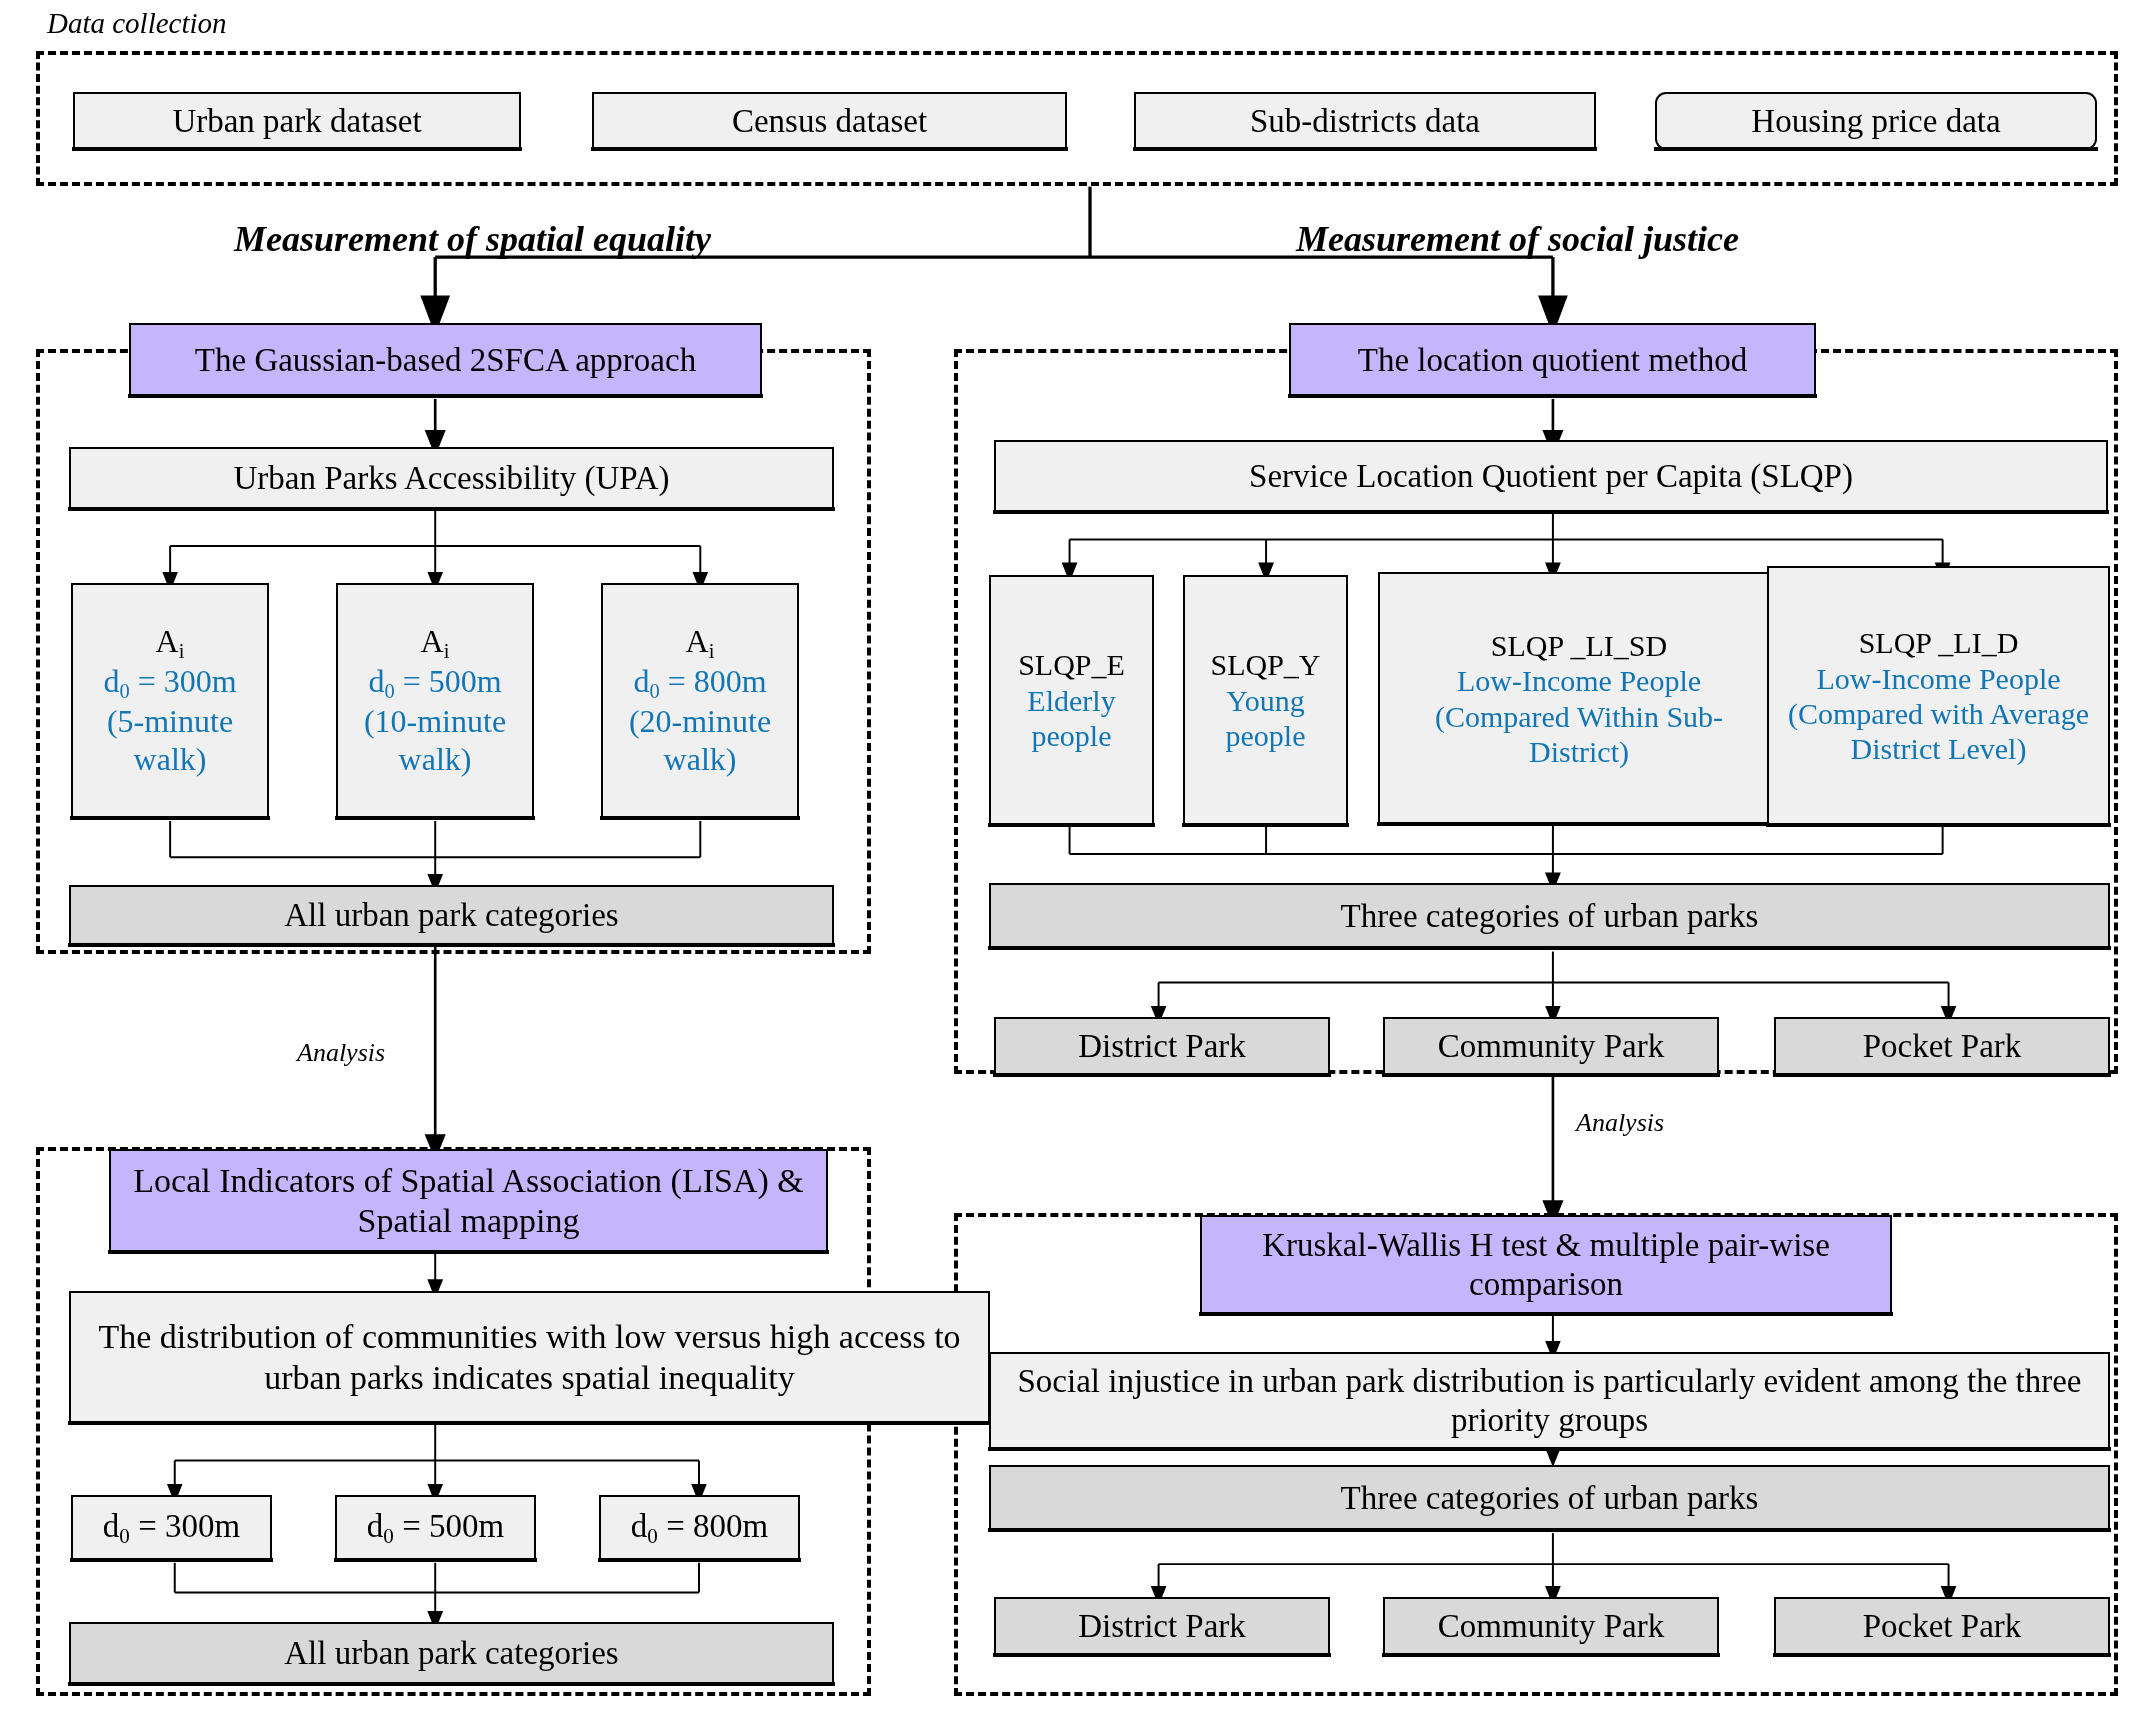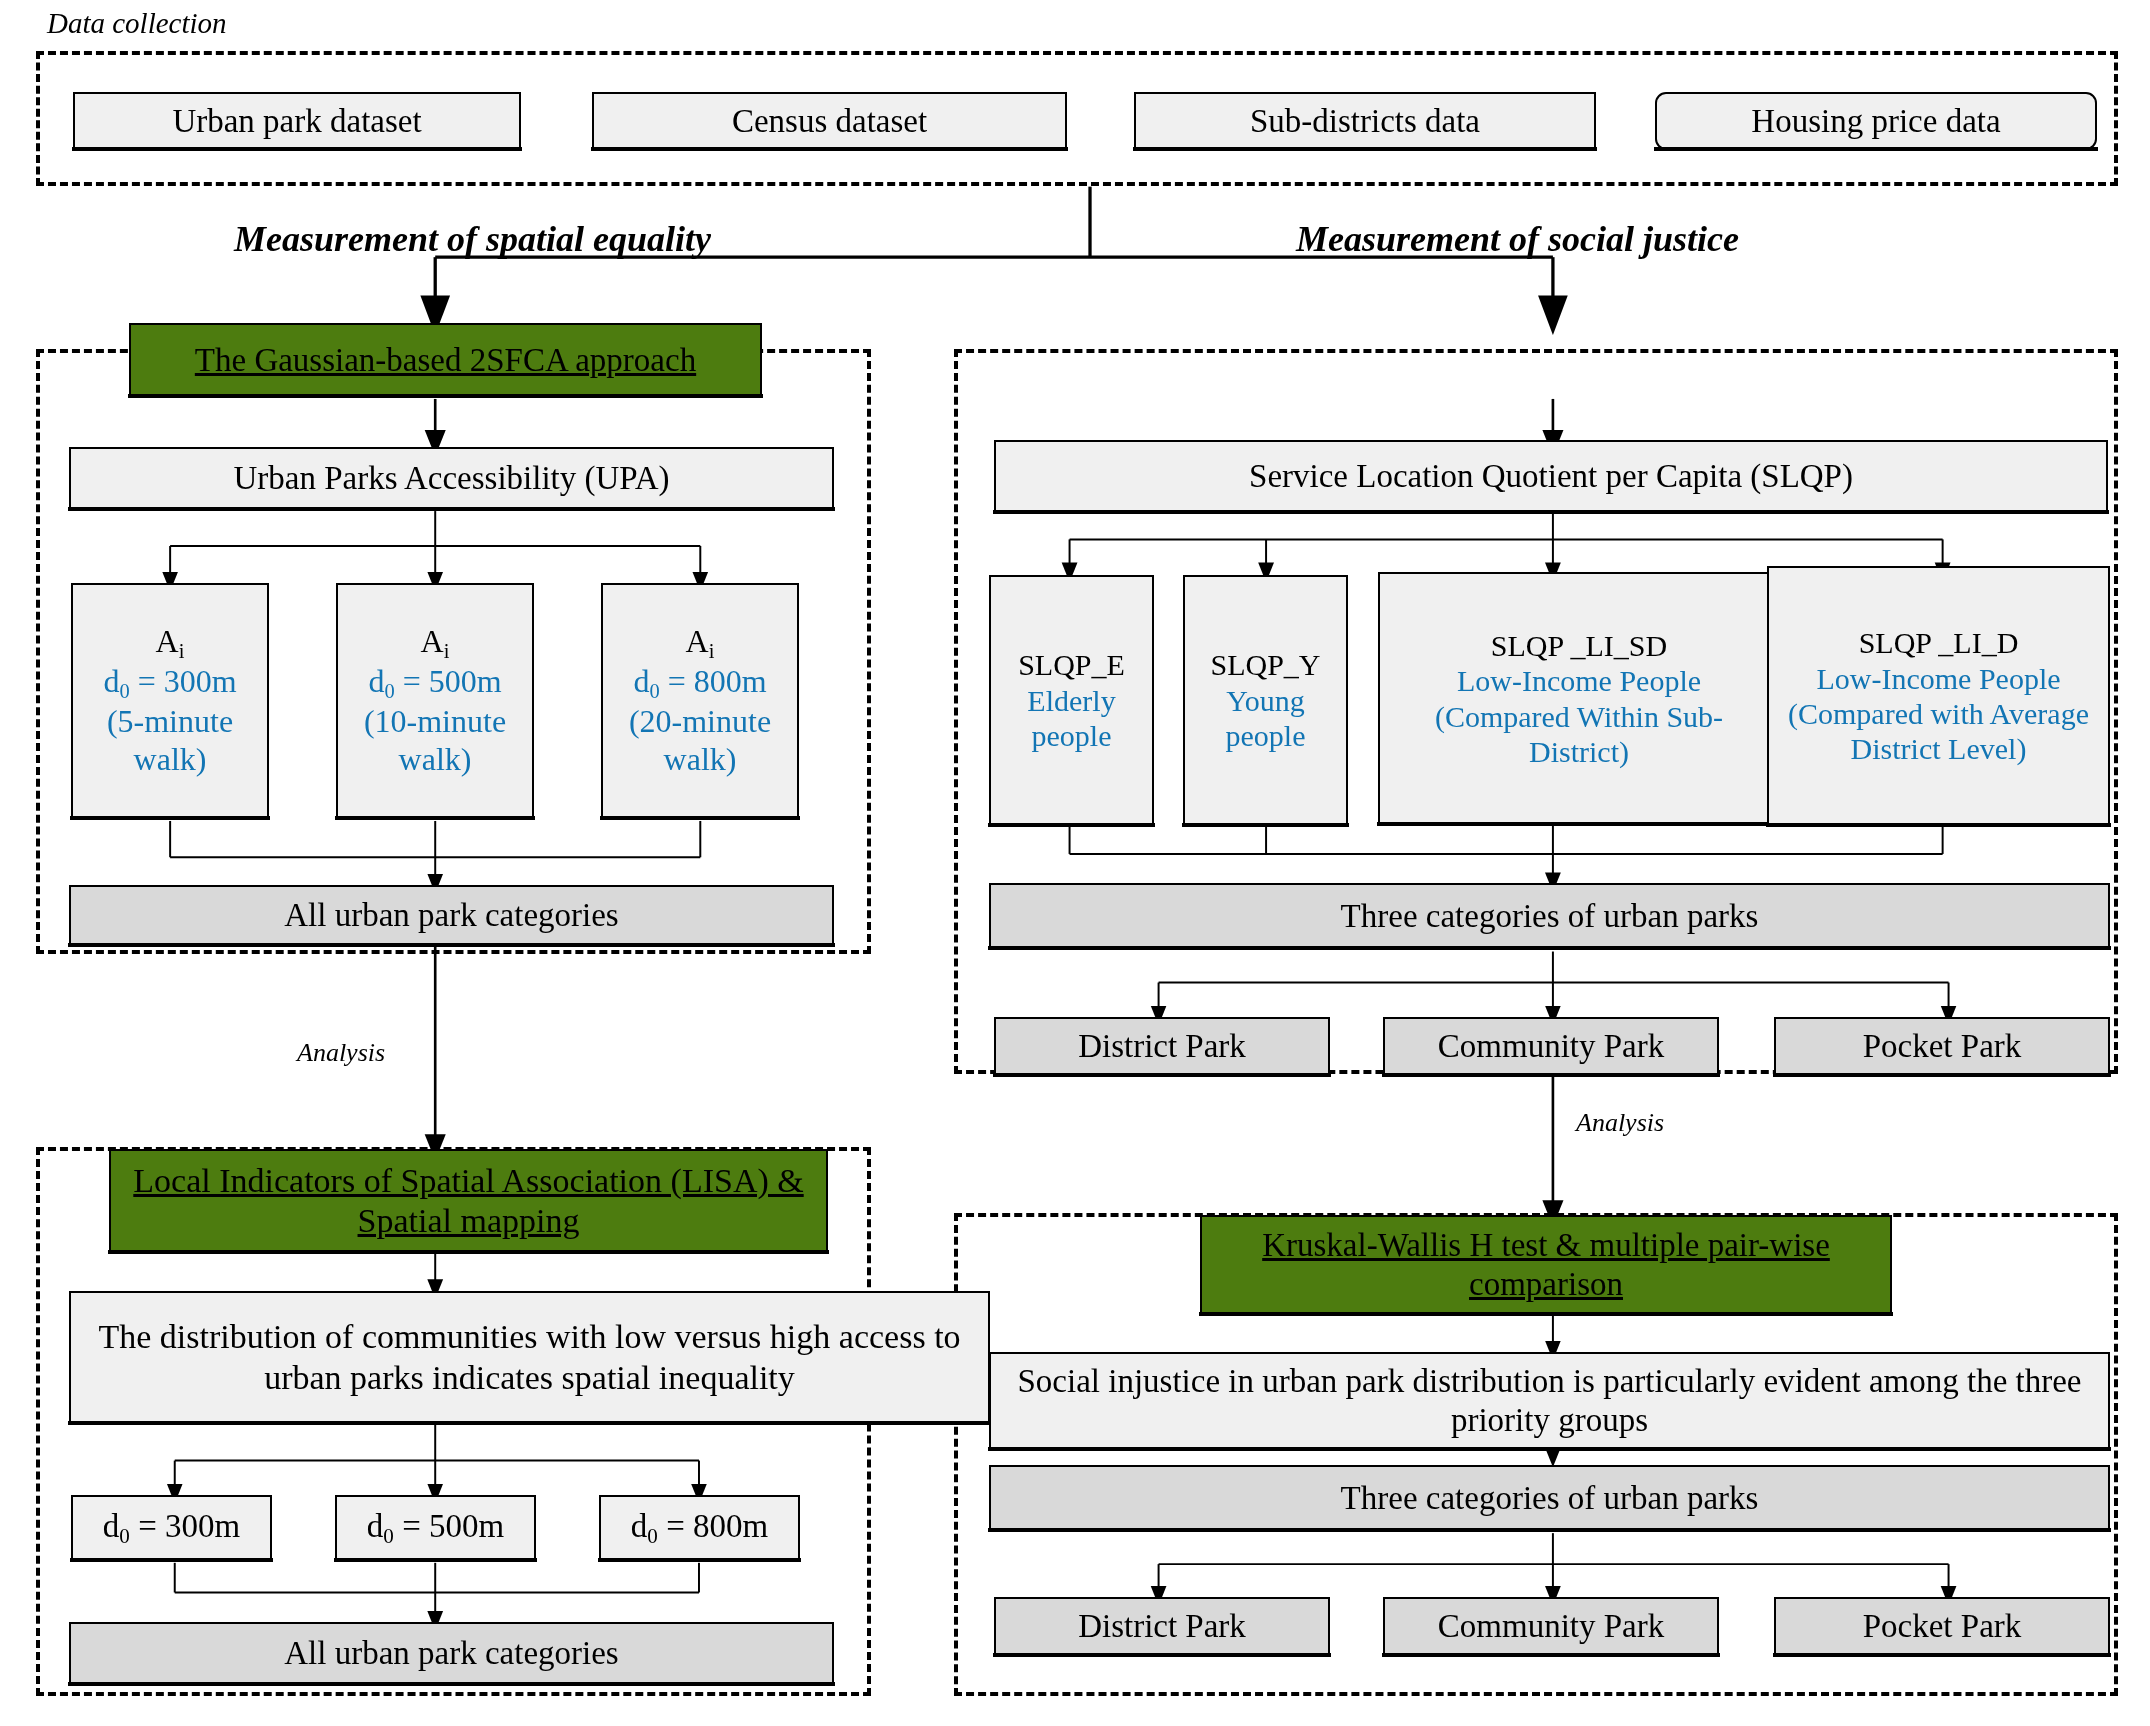--- a/index.html
+++ b/index.html
@@ -16,21 +16,21 @@
   .caption.small{font-size:29px;}
   .caption.tiny{font-size:26px;}
 
   
   .node{position:absolute;box-sizing:border-box;border:2.6px solid #000;
         display:flex;align-items:center;justify-content:flex-end;text-align:center;
         line-height:1.18;color:#000;z-index:5;}
   .node .inner{width:100%;padding:0 6.6px;box-sizing:border-box;}
   .lite{background:#f0f0f0;}
   .mid{background:#d9d9d9;}
-  .dark{background:#4d7c0f;text-decoration:underline;}
+  .dark{background:#c4b5fd;}
   .blue{color:#1275b4;}
   .fs46{font-size:30px;}
   .fs48{font-size:32px;}
   .fs50{font-size:33px;}
   .fs52{font-size:34px;}
 
   
   .node::after{content:"";position:absolute;left:-2.6px;right:-2.6px;bottom:-2.6px;height:4px;background:#000;}
 
   svg.links{position:absolute;left:0;top:0;width:2151px;height:1727px;z-index:1;pointer-events:none;}
@@ -205,20 +205,23 @@
     <div class="inner">d<sub>0</sub> <span>= 500m</span></div>
   </div>
   <div class="node lite fs50" style="left:599px;top:1495px;width:201px;height:66px;">
     <div class="inner">d<sub>0</sub> <span>= 800m</span></div>
   </div>
 
   <div class="node mid fs50" style="left:69px;top:1622px;width:765px;height:63px;">
     <div class="inner">All urban park categories</div>
   </div>
 
+  <div class="node dark fs50" style="left:1289px;top:323px;width:527px;height:74px;">
+    <div class="inner">The location quotient method</div>
+  </div>
 
   <div class="node lite fs50" style="left:994px;top:440px;width:1114px;height:73px;">
     <div class="inner">Service Location Quotient per Capita (SLQP)</div>
   </div>
 
   <div class="node lite fs46" style="left:989px;top:575px;width:165px;height:251px;">
     <div class="inner">
       <div>SLQP_E</div>
       <div class="blue">Elderly people</div>
     </div>

